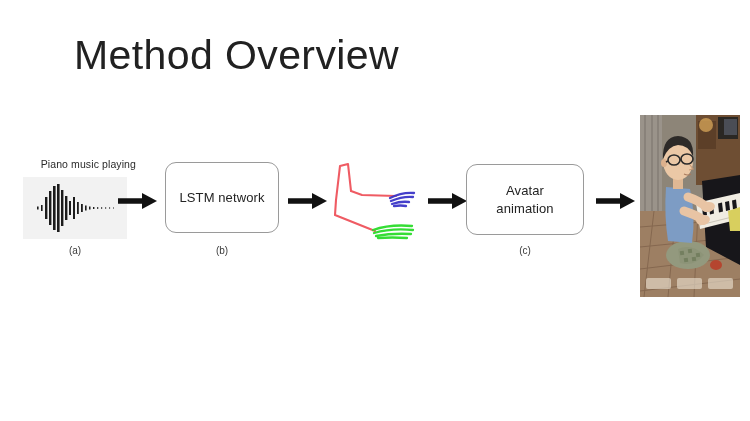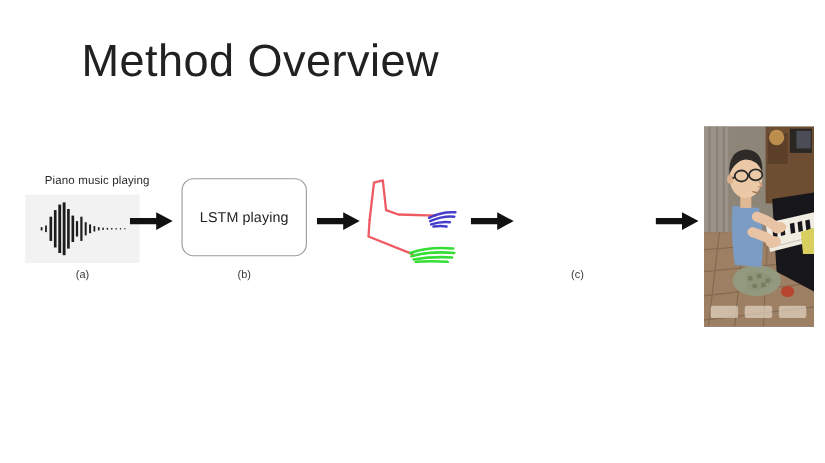--- a/index.html
+++ b/index.html
@@ -180,21 +180,21 @@
       </svg>
     </div>
   </div>
   <div class="sub-caption" id="caption-a">(a)</div>
 
   <svg class="arrow" id="arrow-1" viewBox="0 0 40 22">
     <path d="M0 8.2 H24 V3 L39 11 L24 19 V13.8 H0 Z" fill="#111111"></path>
   </svg>
 
   <div class="proc-box" id="box-lstm">
-    <span>LSTM playing</span>
+    <span>LSTM network</span>
   </div>
   <div class="sub-caption" id="caption-b">(b)</div>
 
   <svg class="arrow" id="arrow-2" viewBox="0 0 40 22">
     <path d="M0 8.2 H24 V3 L39 11 L24 19 V13.8 H0 Z" fill="#111111"></path>
   </svg>
 
   <div class="stage" id="stage-skeleton">
     <svg id="skeleton-svg" viewBox="0 0 104 90">
       <g fill="none" stroke="#ef5b63" stroke-width="2.1" stroke-linecap="round" stroke-linejoin="round">
@@ -219,20 +219,26 @@
         <path d="M58 78 Q74 75 93 76"></path>
         <path d="M60 80 Q74 79 89 80"></path>
       </g>
     </svg>
   </div>
 
   <svg class="arrow" id="arrow-3" viewBox="0 0 40 22">
     <path d="M0 8.2 H24 V3 L39 11 L24 19 V13.8 H0 Z" fill="#111111"></path>
   </svg>
 
+  <div class="proc-box" id="box-avatar">
+    <span>
+      <span>Avatar</span><br>
+      <span>animation</span>
+    </span>
+  </div>
   <div class="sub-caption" id="caption-c">(c)</div>
 
   <svg class="arrow" id="arrow-4" viewBox="0 0 40 22">
     <path d="M0 8.2 H24 V3 L39 11 L24 19 V13.8 H0 Z" fill="#111111"></path>
   </svg>
 
 </div>
 
 <div id="ar-screenshot">
   <svg id="ar-svg" viewBox="0 0 100 182" preserveAspectRatio="none">

